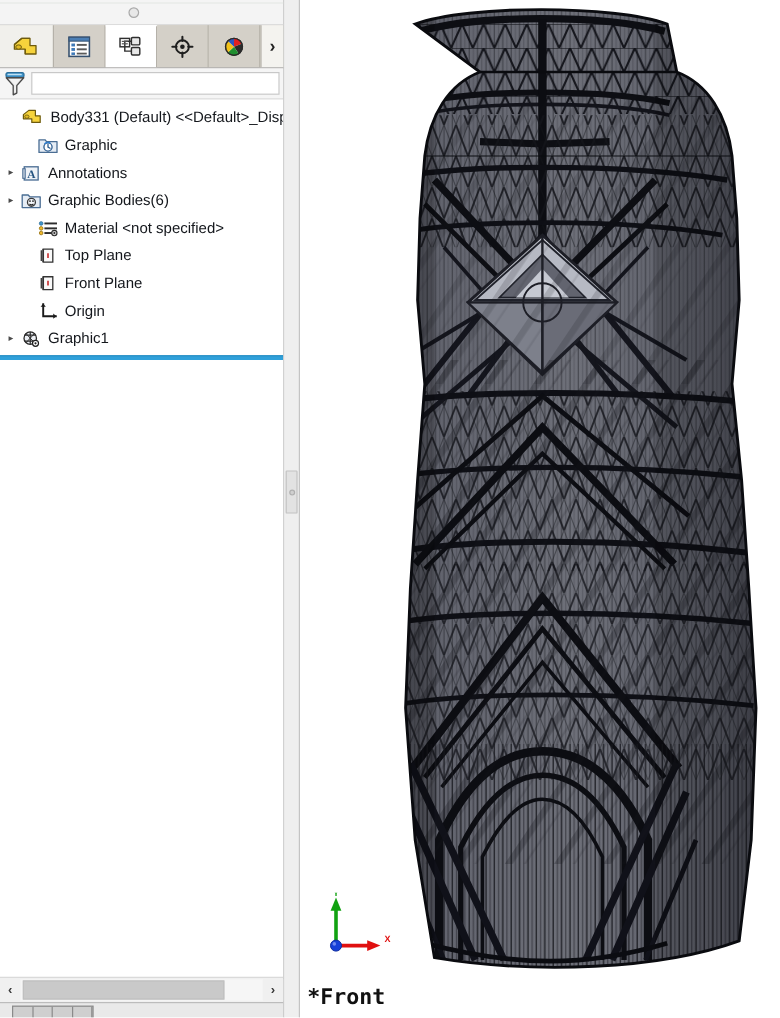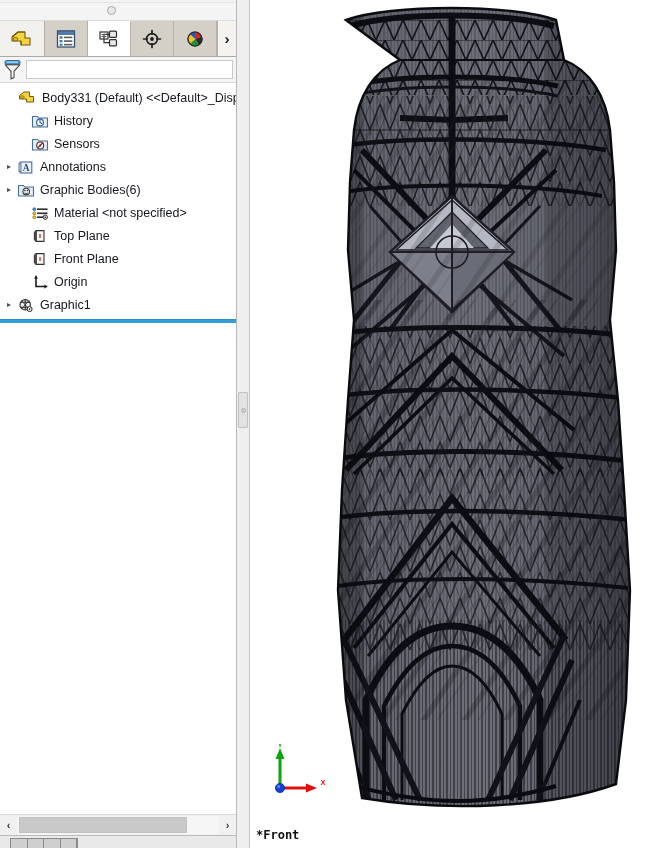--- a/index.html
+++ b/index.html
@@ -301,21 +301,21 @@
     left: 18px;
     bottom: 46px;
     width: 62px;
     height: 58px;
   }
   .view-label {
     position: absolute;
     left: 6px;
     bottom: 6px;
     font-family: "DejaVu Sans Mono", monospace;
-    font-size: 12px;
+    font-size: 18px;
     font-weight: bold;
     color: #111111;
     letter-spacing: 0px;
   }
 </style>
 </head>
 <body>
 
 <div class="app">
 
@@ -413,36 +413,23 @@
         <span class="expander empty">▸</span>
         <span class="indent"></span>
         <span class="tree-icon">
           <svg width="18" height="16" viewBox="0 0 18 16">
             <path d="M1.5 3.5 L6.5 3.5 L7.8 5 L16.5 5 L16.5 14 L1.5 14 Z" fill="#e6edf5" stroke="#4a6d93" stroke-width="1.1" stroke-linejoin="round"></path>
             <circle cx="9" cy="9.5" r="3.4" fill="#ffffff" stroke="#2f5e91" stroke-width="1.1"></circle>
             <path d="M9 7.4 L9 9.5 L10.7 10.5" stroke="#2f5e91" stroke-width="1.1" fill="none" stroke-linecap="round"></path>
             <path d="M6.1 7 A3.6 3.6 0 0 1 11 6.5" fill="none" stroke="#2f7fd0" stroke-width="1.2"></path>
           </svg>
         </span>
-        <span class="tree-label">History</span>
-      </div>
-
-      <div class="tree-row">
-        <span class="expander empty">▸</span>
-        <span class="indent"></span>
-        <span class="tree-icon">
-          <svg width="18" height="16" viewBox="0 0 18 16">
-            <path d="M1.5 3.5 L6.5 3.5 L7.8 5 L16.5 5 L16.5 14 L1.5 14 Z" fill="#e6edf5" stroke="#4a6d93" stroke-width="1.1" stroke-linejoin="round"></path>
-            <circle cx="9.2" cy="9.5" r="3.5" fill="#ffffff" stroke="#3a3a3a" stroke-width="1.1"></circle>
-            <path d="M7 11.6 L11.4 7.2" stroke="#c62525" stroke-width="1.4" stroke-linecap="round"></path>
-            <circle cx="9.2" cy="9.5" r="0.9" fill="#333"></circle>
-          </svg>
-        </span>
-        <span class="tree-label">Sensors</span>
-      </div>
+        <span class="tree-label">Graphic</span>
+      </div>
+
 
       <div class="tree-row">
         <span class="expander">▸</span>
         <span class="tree-icon">
           <svg width="18" height="16" viewBox="0 0 18 16">
             <rect x="3.2" y="3" width="11.6" height="11" fill="#eef2f7" stroke="#4a6d93" stroke-width="1.1"></rect>
             <rect x="2" y="4.6" width="2" height="8" fill="#cfd8e4" stroke="#4a6d93" stroke-width="0.9"></rect>
             <text x="9.2" y="12" font-family="Liberation Serif, serif" font-size="9.5" font-weight="bold" fill="#24527f" text-anchor="middle">A</text>
           </svg>
         </span>

